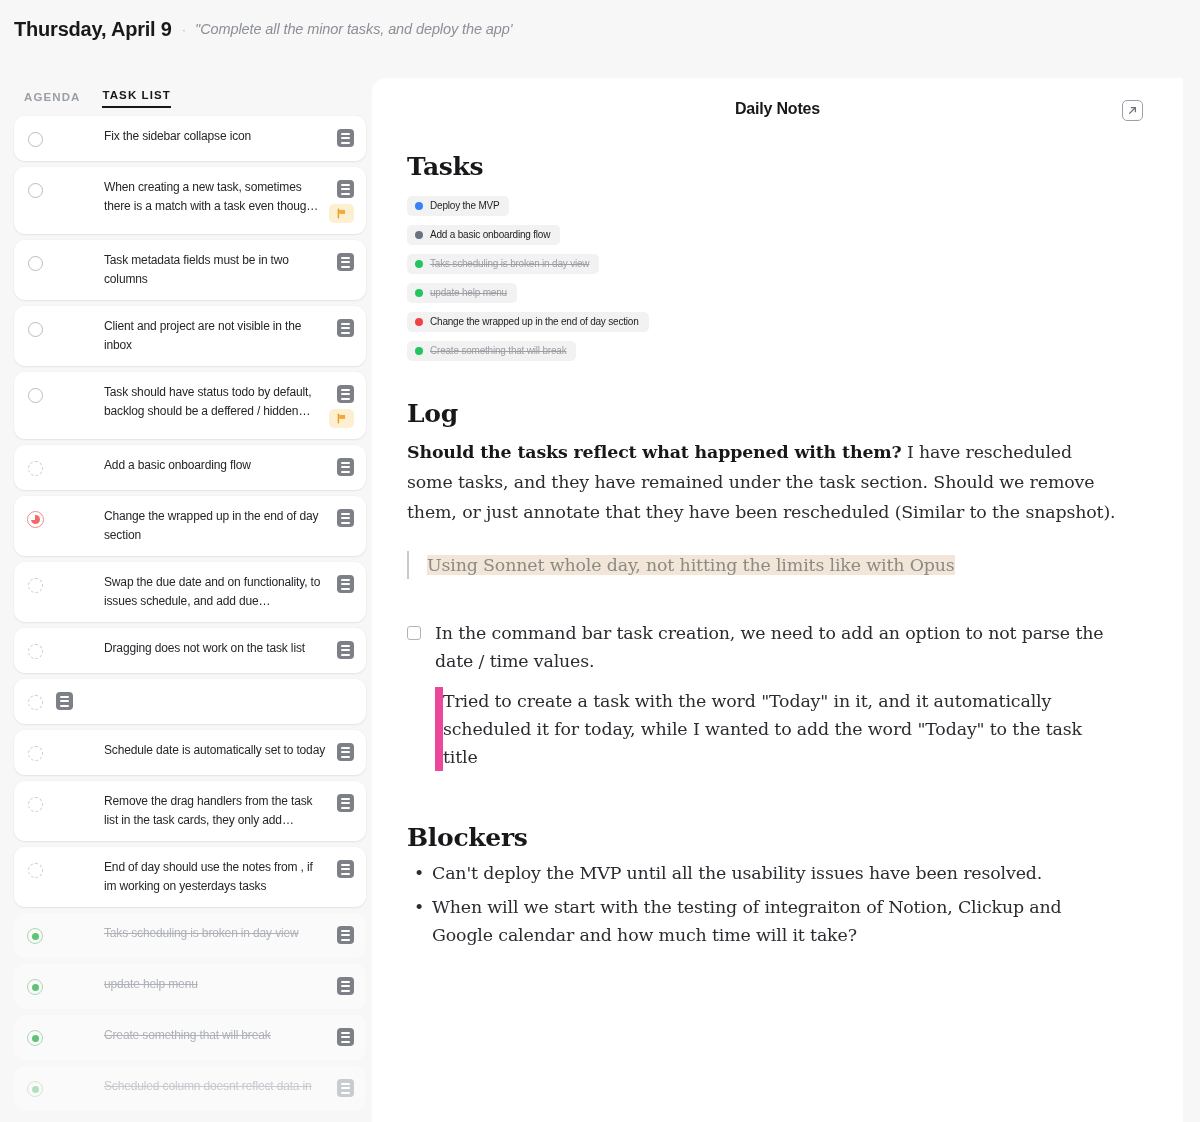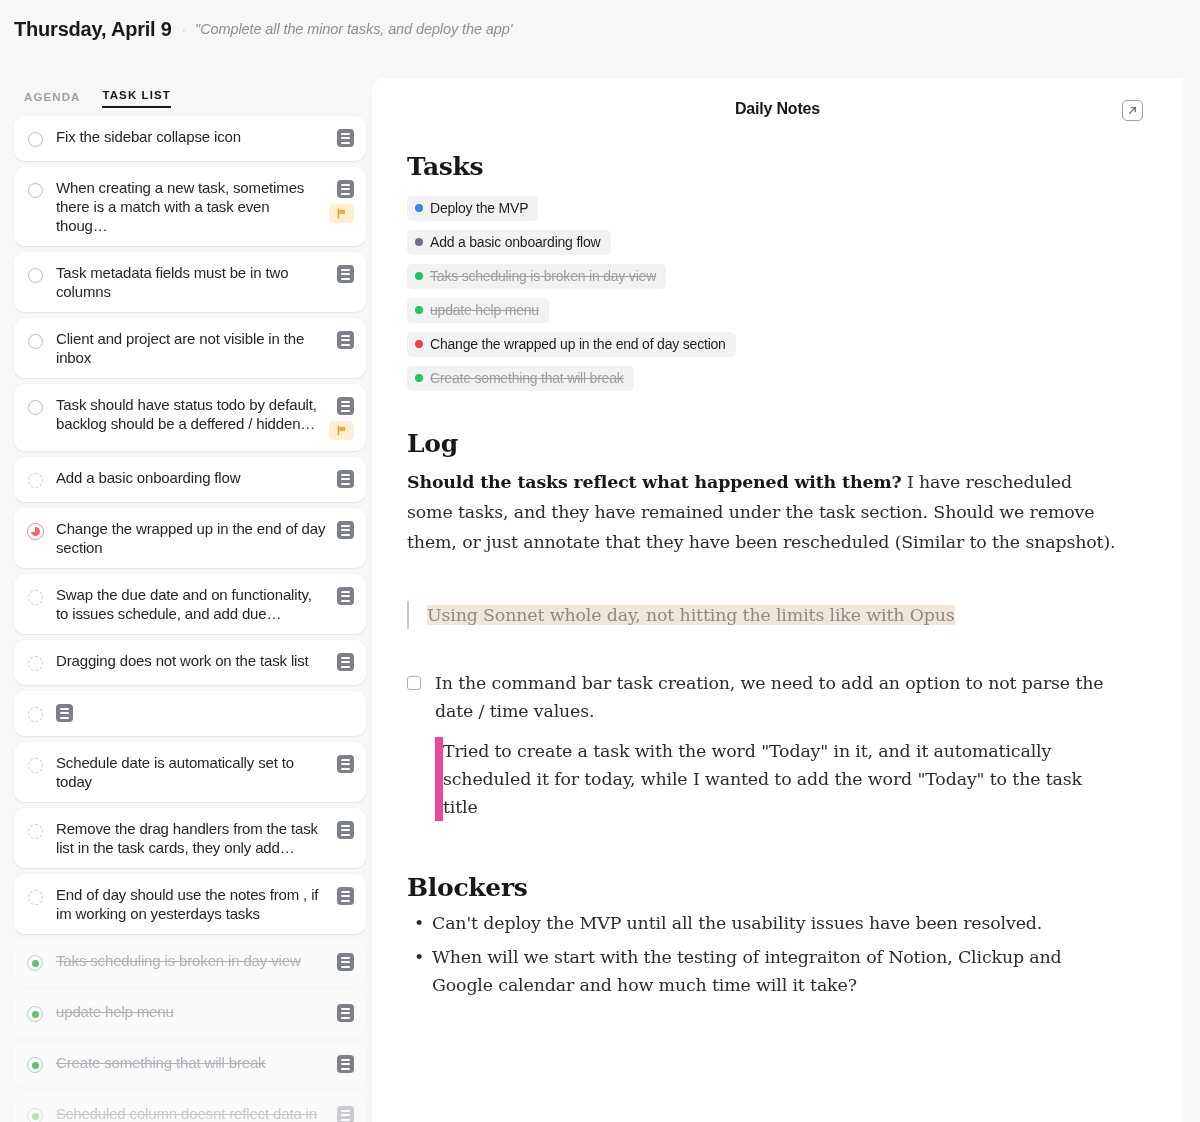--- a/index.html
+++ b/index.html
@@ -25,22 +25,22 @@
          padding-bottom: 5px; cursor: pointer; }
   .tab.active { color: #17181a; border-bottom: 2.5px solid #17181a; }
 
   .tasklist { margin-top: 8px; padding: 0 14px 20px 14px; display: flex; flex-direction: column; gap: 6px; }
   .task-card {
     position: relative; background: #ffffff; border-radius: 11px;
     box-shadow: 0 1px 2px rgba(16,18,22,0.07), 0 0 0 1px rgba(16,18,22,0.012);
     display: flex; align-items: flex-start; padding: 11px 12px 11px 10px; min-height: 44px;
   }
   .task-card.done { background: #fafafa; box-shadow: none; }
-  .task-text { font-size: 15px; line-height: 19px; color: #24262a; letter-spacing: -0.15px;
-               flex: 1; padding-right: 10px; }
+  .task-text { font-size: 12px; line-height: 19px; color: #24262a; letter-spacing: -0.15px;
+               flex: 1; padding-right: 10px; margin-left: 48px; }
   .task-card.done .task-text { color: #aeb2b8; text-decoration: line-through; }
   .task-card.faded .task-text { color: #c6c9ce; }
 
   
   .status { width: 22px; min-width: 22px; height: 22px; margin-right: 10px; margin-top: 1px;
             display: flex; align-items: center; justify-content: center; cursor: pointer; }
   .st-todo { width: 15px; height: 15px; border-radius: 50%; border: 1.7px solid #b9bcc1; }
   .st-prog { width: 15px; height: 15px; border-radius: 50%; border: 1.7px dashed #c9ccd1; }
   .st-active { width: 17px; height: 17px; border-radius: 50%; border: 1.7px solid #f08a8a;
                display: flex; align-items: center; justify-content: center; }
@@ -75,28 +75,28 @@
   .doc { padding: 12px 66px 0 35px; }
   .h-serif { font-family: "DejaVu Serif", serif; font-weight: 700; color: #17181a; letter-spacing: -0.3px; }
   .h-tasks { font-size: 25px; margin-bottom: 15px; }
   .h-log { font-size: 25px; margin-top: 38px; margin-bottom: 9px; }
   .h-blockers { font-size: 25px; margin-top: 52px; margin-bottom: 7px; }
 
   .chip-row { display: flex; margin-bottom: 9px; }
   .chip { display: inline-flex; align-items: center; gap: 7px; background: #f2f2f2;
           border-radius: 5px; padding: 4px 10px 5px 8px; cursor: pointer; }
   .chip .dot { width: 8px; height: 8px; border-radius: 50%; flex-shrink: 0; }
-  .chip .label { font-size: 14px; color: #1d1f22; letter-spacing: -0.2px; }
+  .chip .label { font-size: 10px; color: #1d1f22; letter-spacing: -0.2px; }
   .chip.struck .label { color: #9b9ea3; text-decoration: line-through; }
 
   .serif-body { font-family: "DejaVu Serif", serif; font-size: 17.4px; line-height: 30px;
                 color: #2a2c30; letter-spacing: -0.15px; }
   .serif-body b { font-weight: 700; color: #17181a; }
 
-  .quote { margin-top: 44px; border-left: 2px solid #c8cacd; padding-left: 18px; }
+  .quote { margin-top: 24px; border-left: 2px solid #c8cacd; padding-left: 18px; }
   .quote span { font-family: "DejaVu Serif", serif; font-size: 17.4px; line-height: 28px;
                 color: #8d8a82; background: #f2e6d8; letter-spacing: -0.15px; }
 
   .todo-block { margin-top: 40px; display: flex; align-items: flex-start; gap: 14px; }
   .todo-box { width: 14px; height: 14px; min-width: 14px; border: 1.4px solid #b0b3b8;
               border-radius: 3px; margin-top: 7px; cursor: pointer; background: #fff; }
   .todo-text { font-family: "DejaVu Serif", serif; font-size: 17.4px; line-height: 28px;
                color: #2a2c30; letter-spacing: -0.15px; }
   .sub-note { margin-top: 12px; margin-left: 28px; border-left: 8px solid #ec4899; }
   .sub-note span { font-family: "DejaVu Serif", serif; font-size: 17.4px; line-height: 28px;

